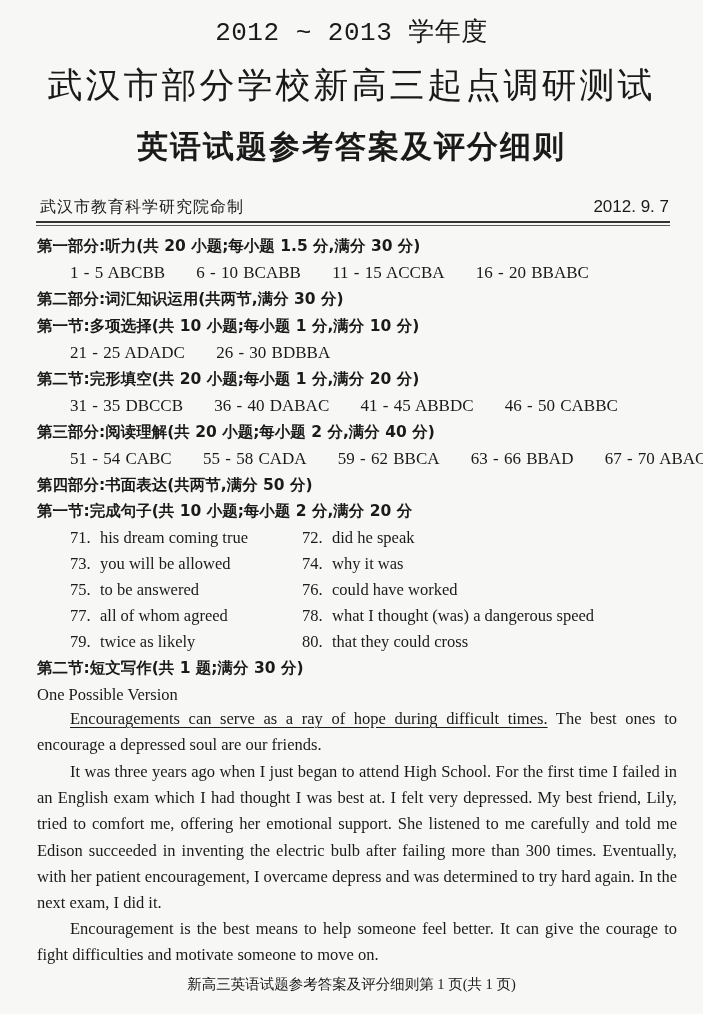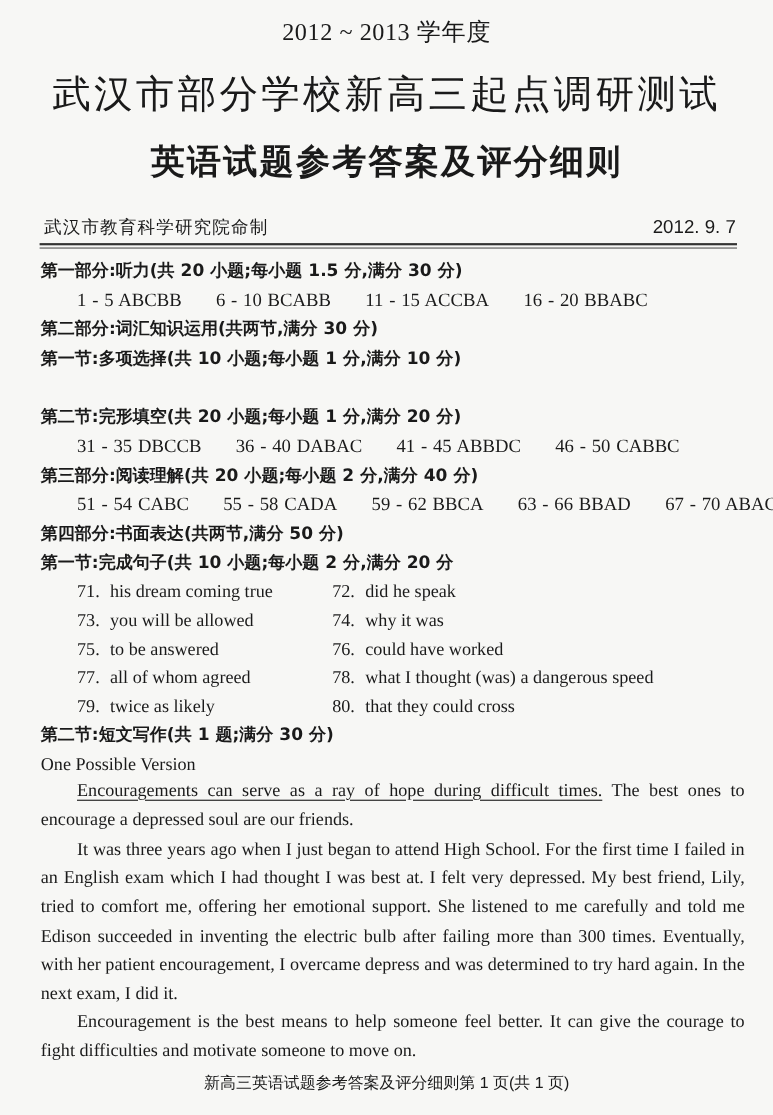--- a/index.html
+++ b/index.html
@@ -5,37 +5,37 @@
     html, body { margin: 0; padding: 0; }
     body {
       width: 703px; height: 1014px; overflow: hidden;
       background: #f7f7f5;
       color: #1a1a1a;
       font-family: "DejaVu Serif", "Liberation Serif", serif;
       position: relative;
     }
     .page { position: absolute; left: 0; top: 0; width: 703px; height: 1014px; }
     .center { position: absolute; left: 0; width: 703px; text-align: center; }
-    .t-year { top: 14px; font-size: 22px; font-family: Liberation Serif, serif; letter-spacing: 0.5px; }
+    .t-year { top: 14px; font-size: 26px; font-family: Liberation Mono, monospace; letter-spacing: 0.5px; }
     .t-main { top: 62px; font-size: 35px; letter-spacing: 3px; font-family: "DejaVu Sans", sans-serif; font-weight: normal; }
     .t-sub { top: 126px; font-size: 31px; letter-spacing: 2px; font-family: "DejaVu Sans", sans-serif; font-weight: bold; }
     .org { position: absolute; left: 40px; top: 197px; font-size: 16px; font-weight: normal; font-family: "DejaVu Serif", serif; letter-spacing: 1px; }
     .date { position: absolute; right: 34px; top: 197px; font-size: 17px; font-family: Liberation Sans, sans-serif; }
     .rule { position: absolute; left: 36px; width: 634px; top: 221px; height: 5px;
             border-top: 2px solid #333; border-bottom: 1px solid #555; box-sizing: border-box; }
     .line { position: absolute; left: 37px; font-size: 16px; white-space: nowrap; }
     .sec { font-weight: bold; font-family: "DejaVu Sans", sans-serif; font-size: 15.5px; }
     .ans { left: 70px; font-family: "Liberation Serif", serif; font-size: 17px; word-spacing: 1px; }
     .ans span { margin-right: 26px; }
     .item { position: absolute; font-family: "Liberation Serif", serif; font-size: 16.5px; white-space: nowrap; }
     .item .num { display: inline-block; width: 30px; }
     .para { position: absolute; left: 37px; width: 640px; font-family: "Liberation Serif", serif; font-size: 16.5px; line-height: 26.2px; text-align: justify; }
     .indent { text-indent: 33px; }
     .uline { text-decoration: underline; text-underline-offset: 3px; }
-    .footer { top: 975px; font-size: 14.5px; font-family: Liberation Sans, sans-serif; }
+    .footer { top: 975px; font-size: 14.5px; font-family: Liberation Serif, serif; }
   </style>
 </head>
 <body>
 
 <div class="page">
 
   <div class="center t-year">2012 ~ 2013 学年度</div>
   <div class="center t-main">武汉市部分学校新高三起点调研测试</div>
   <div class="center t-sub">英语试题参考答案及评分细则</div>
 
@@ -46,20 +46,24 @@
   <div class="line sec" style="top:236px">第一部分:听力(共 20 小题;每小题 1.5 分,满分 30 分)</div>
   <div class="line ans" style="top:263px">
     <span>1 - 5 ABCBB</span>
     <span>6 - 10 BCABB</span>
     <span>11 - 15 ACCBA</span>
     <span>16 - 20 BBABC</span>
   </div>
 
   <div class="line sec" style="top:289px">第二部分:词汇知识运用(共两节,满分 30 分)</div>
   <div class="line sec" style="top:316px">第一节:多项选择(共 10 小题;每小题 1 分,满分 10 分)</div>
+  <div class="line ans" style="top:343px">
+    <span>21 - 25 ADADC</span>
+    <span>26 - 30 BDBBA</span>
+  </div>
   <div class="line sec" style="top:369px">第二节:完形填空(共 20 小题;每小题 1 分,满分 20 分)</div>
   <div class="line ans" style="top:396px">
     <span>31 - 35 DBCCB</span>
     <span>36 - 40 DABAC</span>
     <span>41 - 45 ABBDC</span>
     <span>46 - 50 CABBC</span>
   </div>
 
   <div class="line sec" style="top:422px">第三部分:阅读理解(共 20 小题;每小题 2 分,满分 40 分)</div>
   <div class="line ans" style="top:449px">

